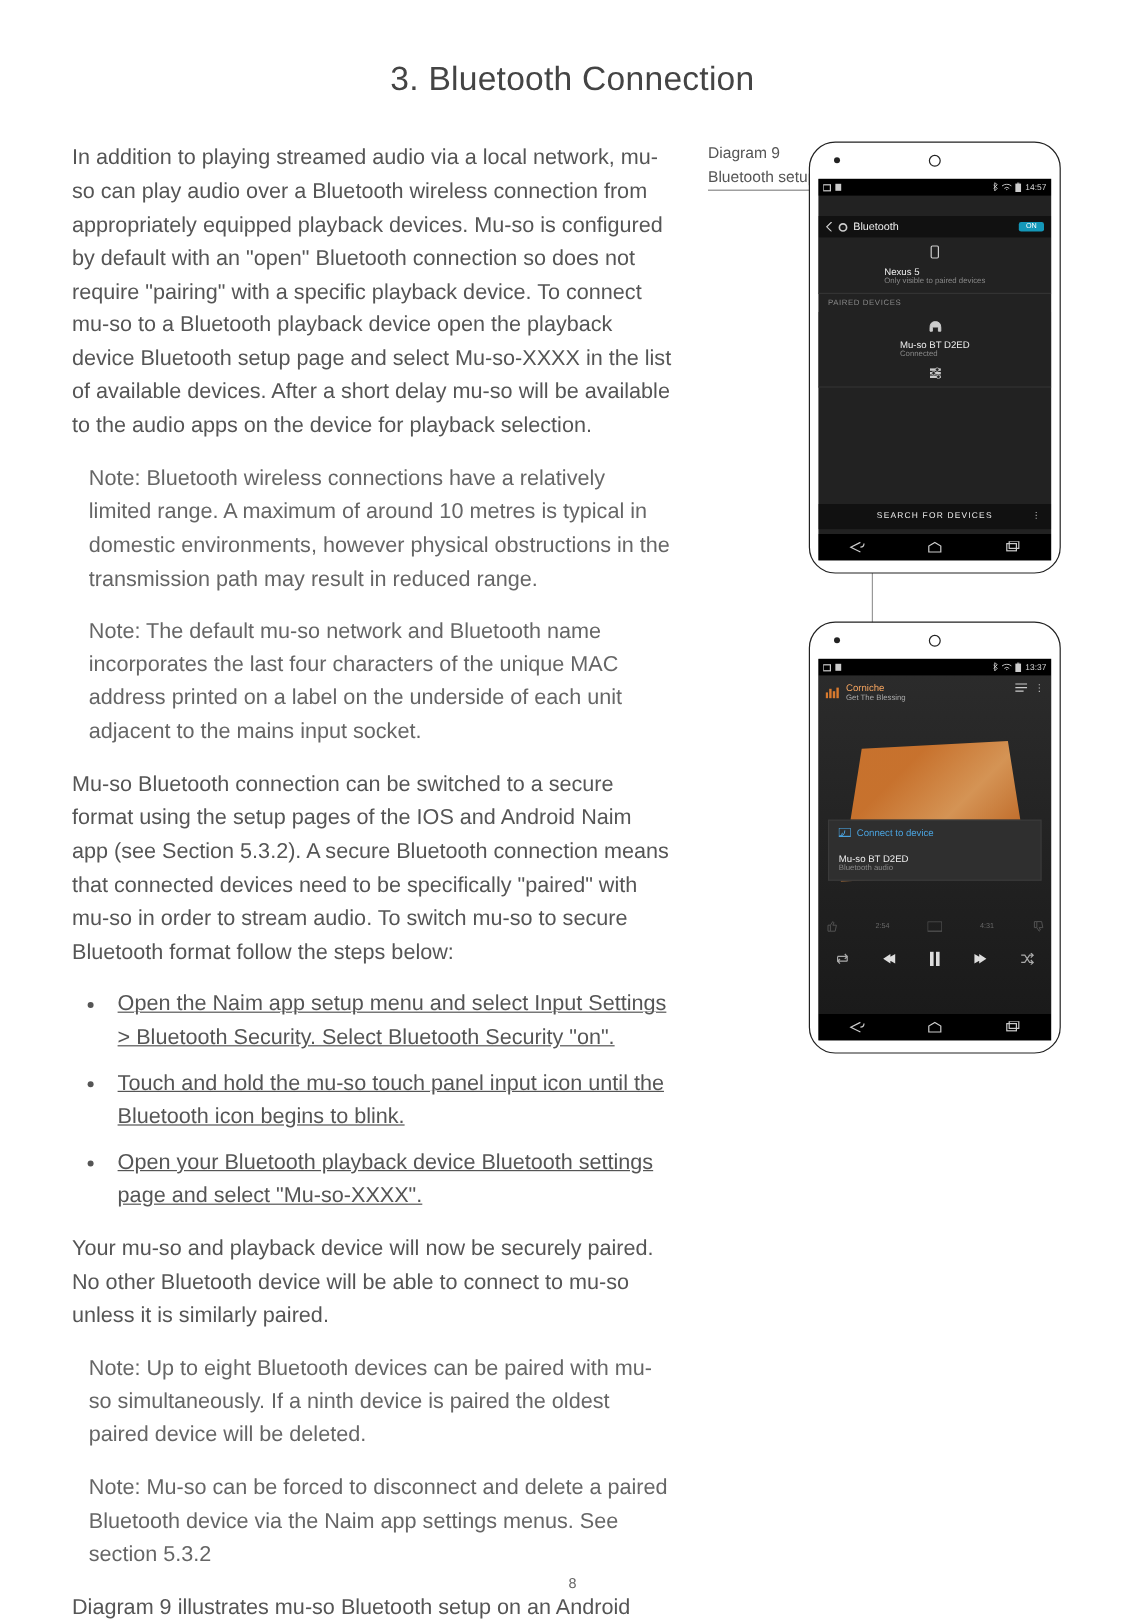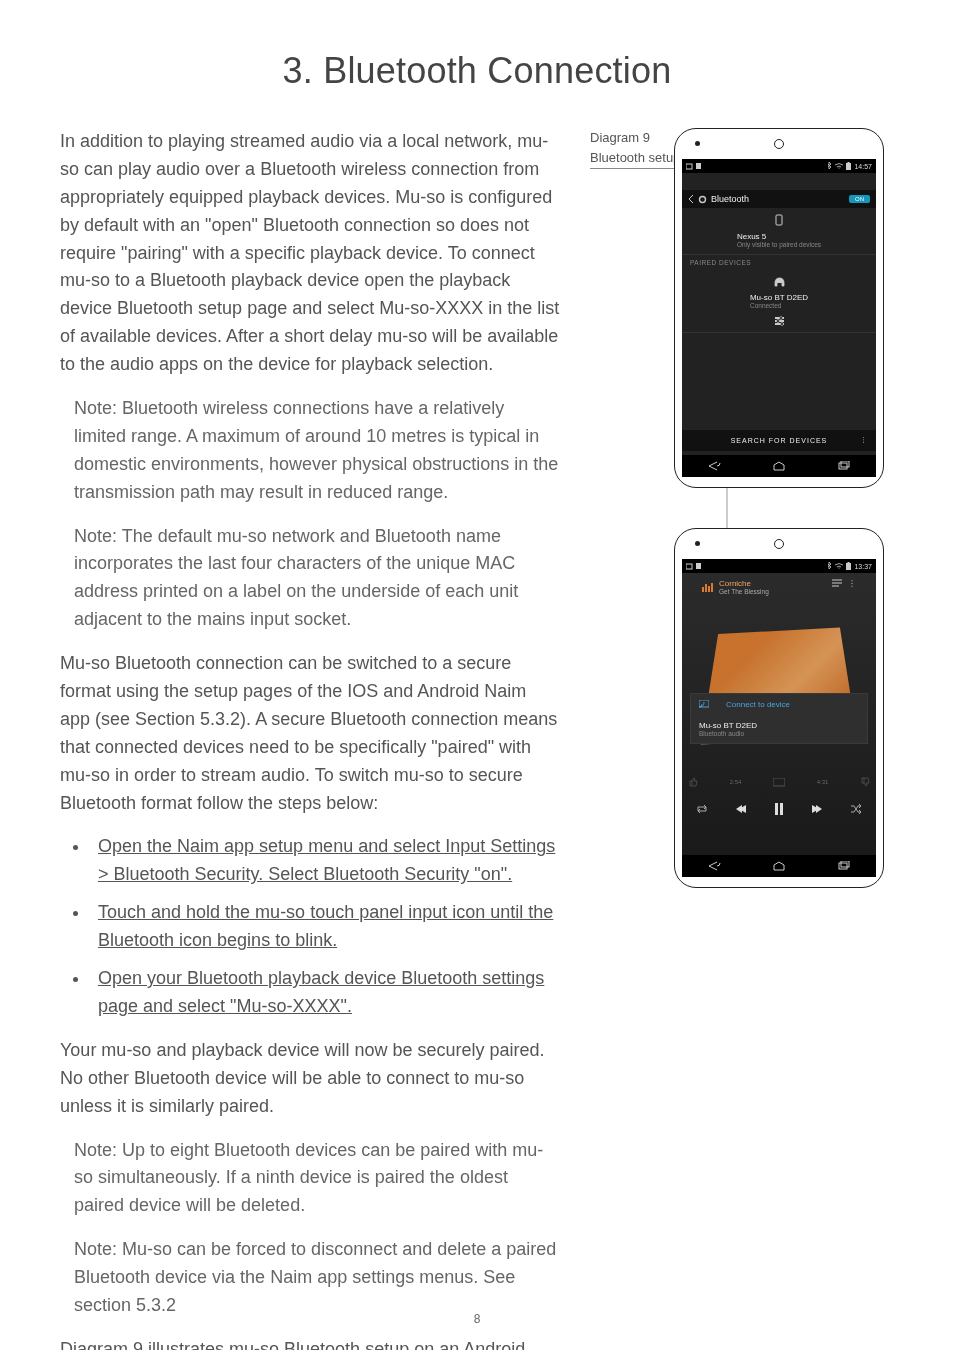--- a/index.html
+++ b/index.html
@@ -9,21 +9,21 @@
     background: #fff;
     font-family: "Helvetica Neue", Arial, sans-serif;
     color: #555;
     position: relative;
   }
   .page {
     padding: 50px 60px 40px 60px;
   }
   h1.title {
     text-align: center;
-    font-size: 36px;
+    font-size: 28px;
     font-weight: 400;
     color: #444;
     margin-bottom: 36px;
     letter-spacing: .2px;
   }
   .columns {
     display: flex;
     gap: 30px;
   }
   .col-left {
@@ -138,38 +138,38 @@
     background:#000;
     display:flex; justify-content:space-around; align-items:center;
   }
 
   
   .player-bg {
     position:absolute; top:14px; left:0; right:0; bottom:22px;
     background: linear-gradient(#2b2b2b, #1a1a1a);
   }
   .player-top {
-    padding: 6px 20px;
+    padding: 6px 6px;
     display:flex; justify-content:space-between; align-items:flex-start;
   }
   .player-top .track { font-size:8px; color:#f4a460; }
   .player-top .artist { font-size:6.5px; color:#aaa; }
   .album-art {
     position:absolute; top:48px; left:10px; right:10px; height:130px;
     background: linear-gradient(135deg, #d97a2e 30%, #e8a05a 55%, #cf6f26 80%);
     opacity:.9;
     clip-path: polygon(15% 10%, 85% 5%, 95% 90%, 5% 95%);
   }
   .connect-popup {
     position:absolute; top: 120px; left:8px; right:8px;
     background:#2f2f2f; border:1px solid #3a3a3a;
     font-size:8px;
   }
   .connect-popup .hdr {
-    padding:6px 8px; color:#4aa3df; display:flex; align-items:flex-start; gap:17px;
+    padding:6px 8px; color:#4aa3df; display:flex; align-items:flex-start; gap:5px;
   }
   .connect-popup .dev {
     padding:6px 8px; color:#eee;
   }
   .connect-popup .dev .sub { font-size:6.5px; color:#888; }
   .player-controls {
     position:absolute; bottom:40px; left:0; right:0;
     display:flex; justify-content:space-around; align-items:center;
     color:#888;
   }

